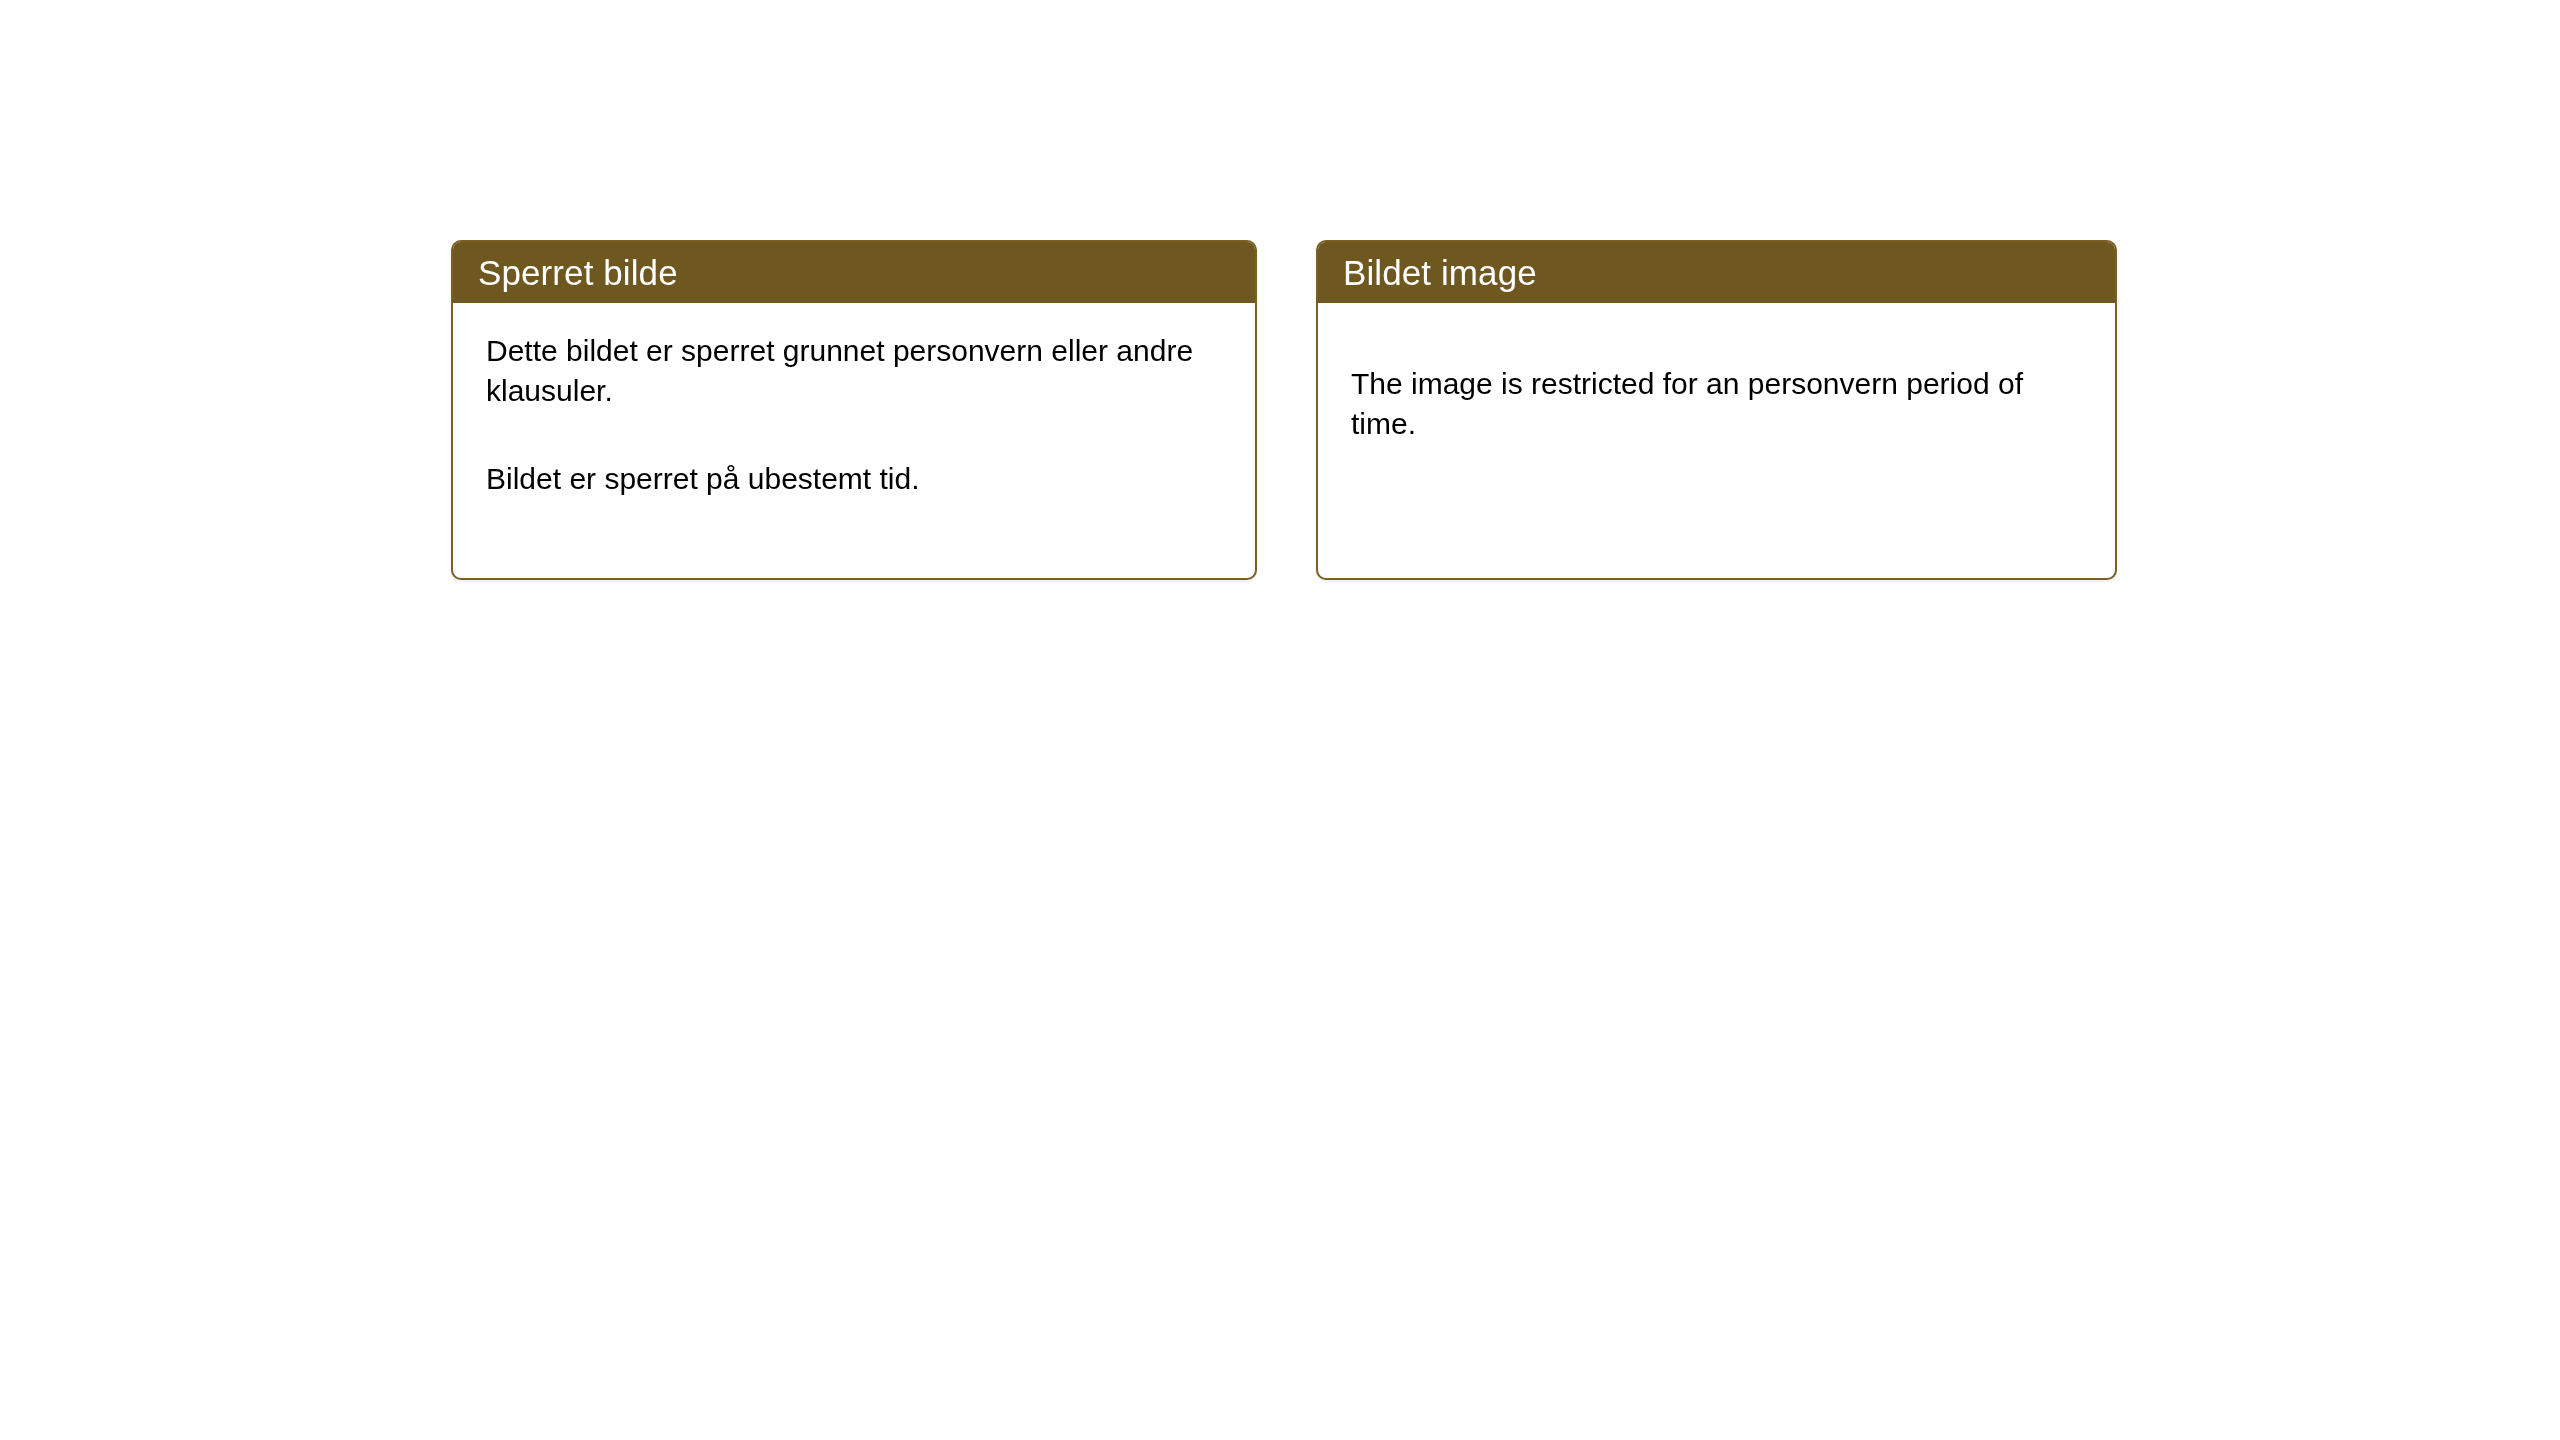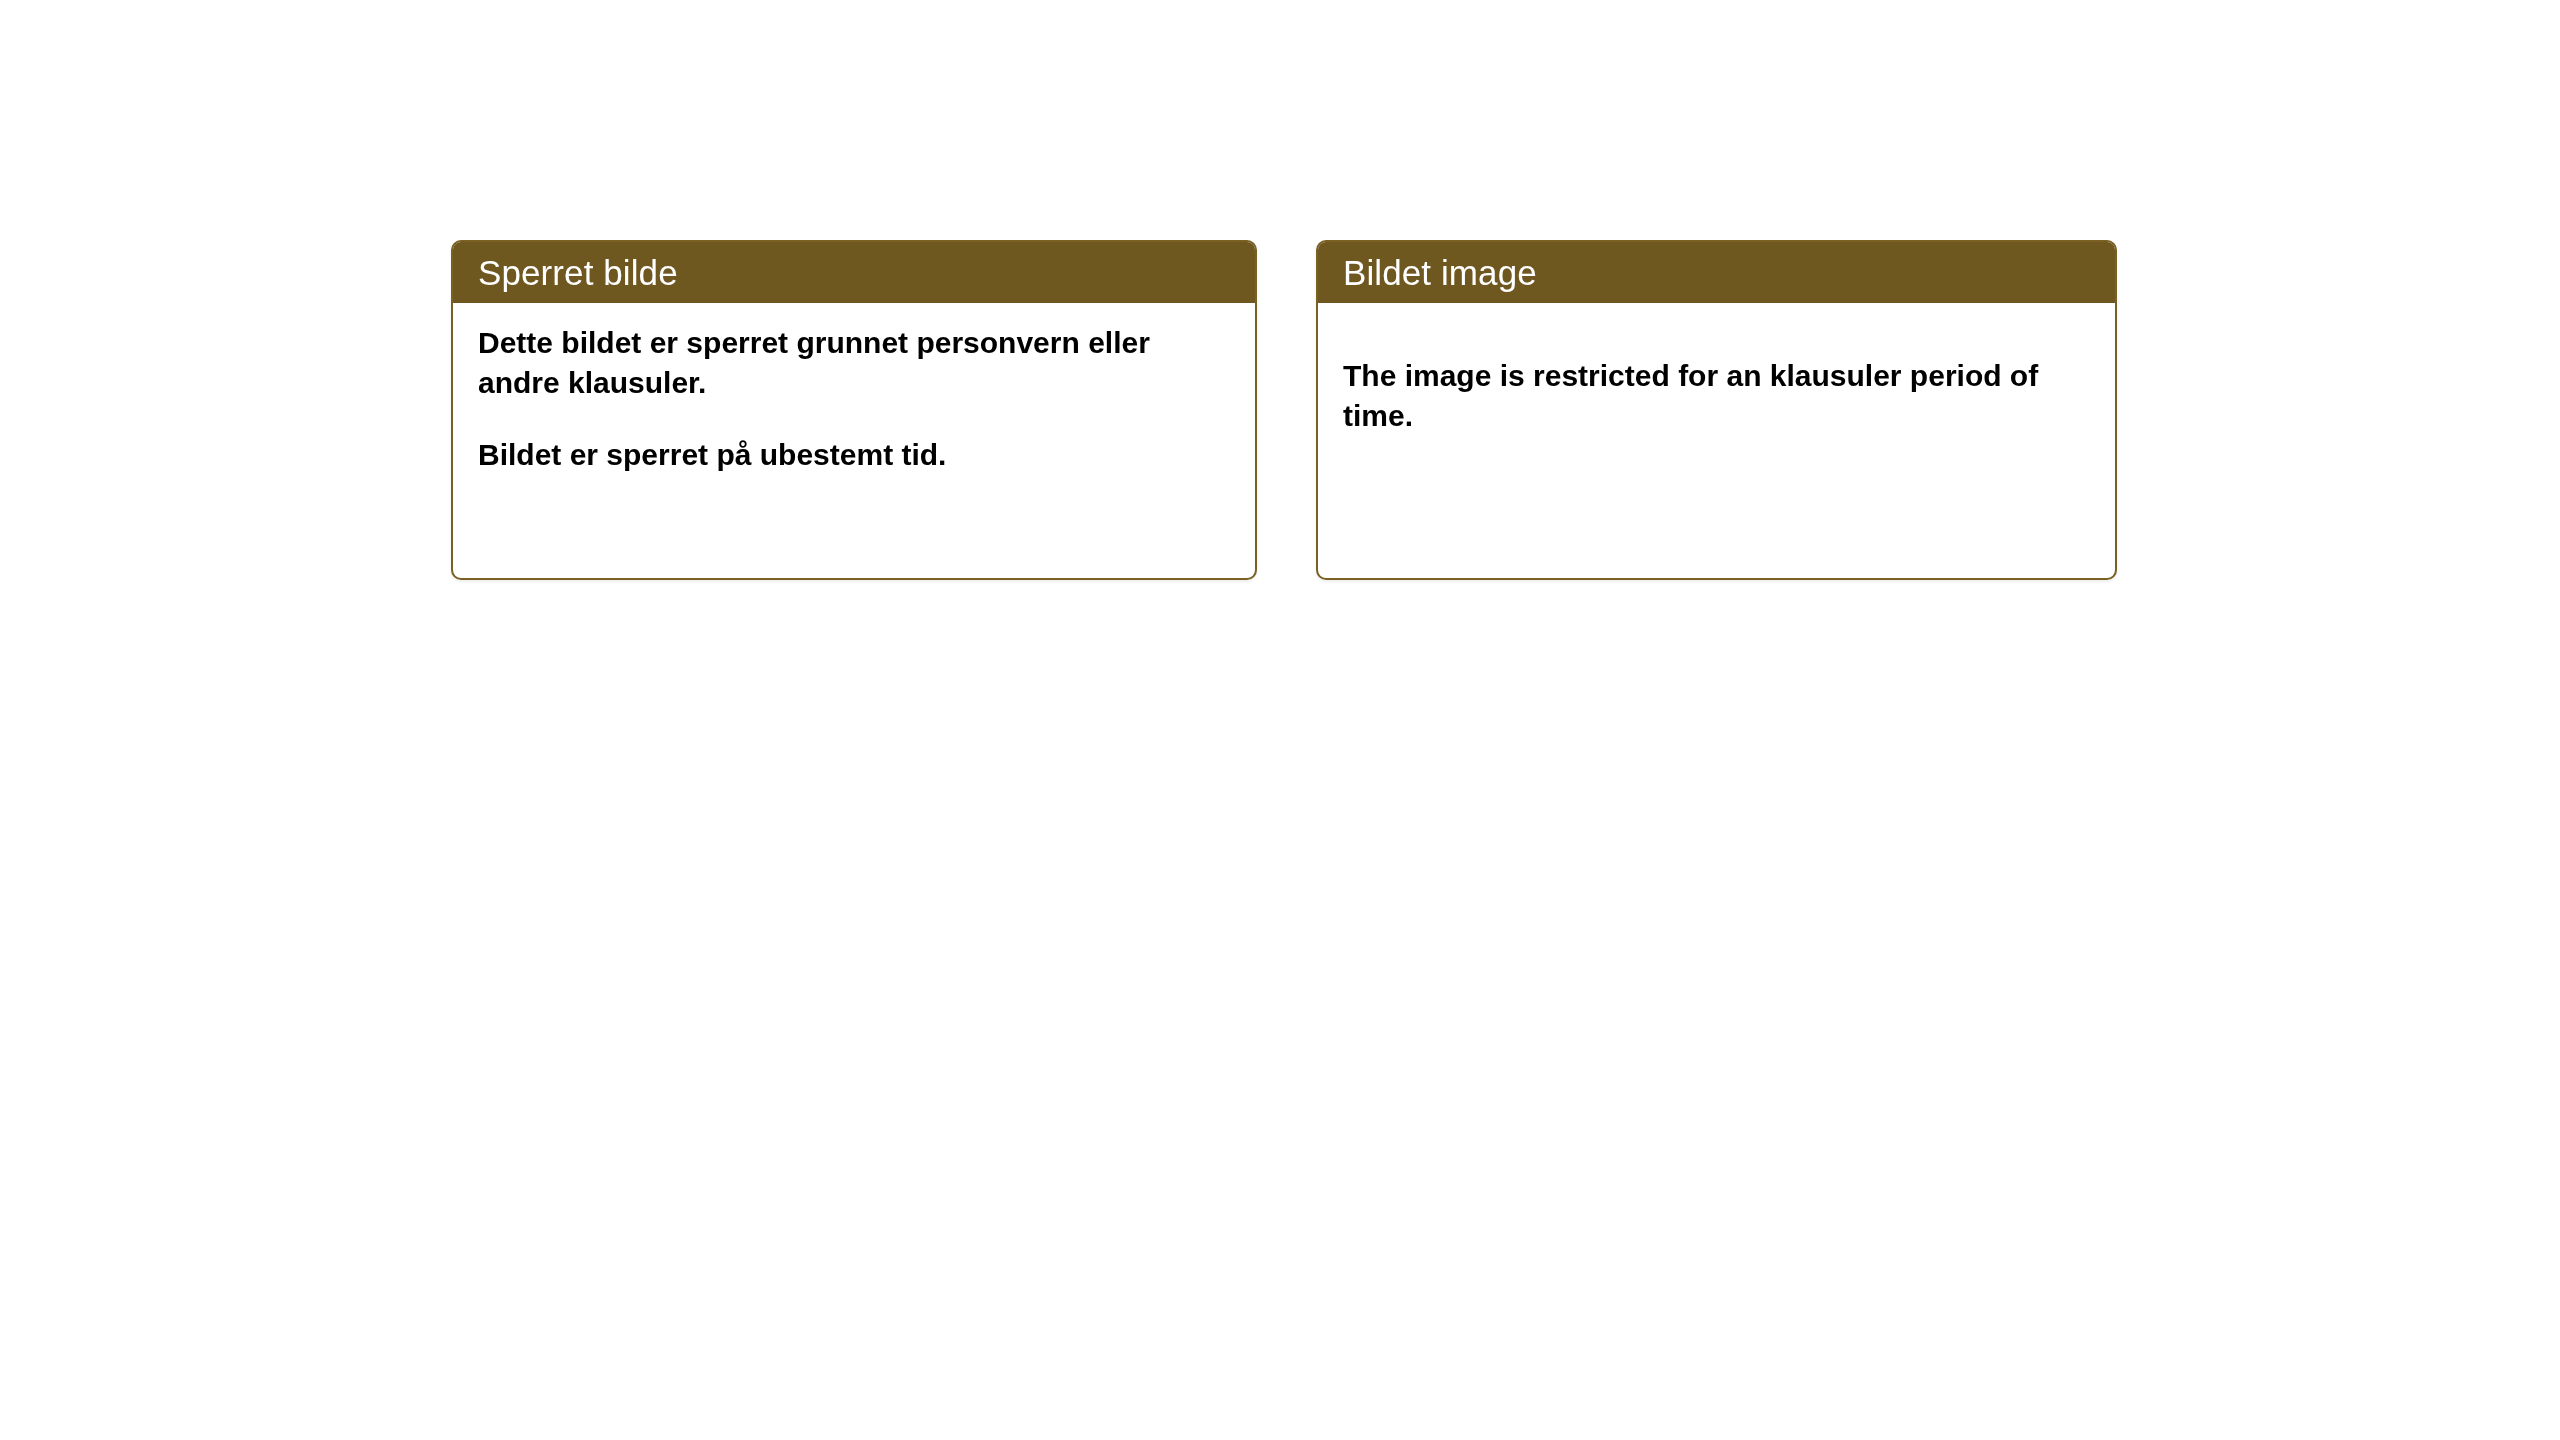--- a/index.html
+++ b/index.html
@@ -66,22 +66,22 @@
 
   .card-body {
     padding: 20px 24px 0 25px;
     box-sizing: border-box;
   }
 
   .body-paragraph {
     color: #000000;
     font-size: 30px;
     line-height: 1.32;
-    margin: 0;
-    font-weight: 700;
+    margin: 8px;
+    font-weight: 400;
     letter-spacing: 0px;
   }
 
   .paragraph-gap {
     height: 33px;
   }
 </style>
 </head>
 <body>
 
@@ -97,17 +97,17 @@
       <p class="body-paragraph">Bildet er sperret på ubestemt tid.</p>
     </div>
   </section>
 
   <section class="notice-card card-right">
     <div class="card-header">
       <span class="card-title">Bildet image</span>
     </div>
     <div class="card-body">
       <div class="paragraph-gap"></div>
-      <p class="body-paragraph">The image is restricted for an klausuler period of time.</p>
+      <p class="body-paragraph">The image is restricted for an personvern period of time.</p>
     </div>
   </section>
 
 </div>
 
 </body></html>

